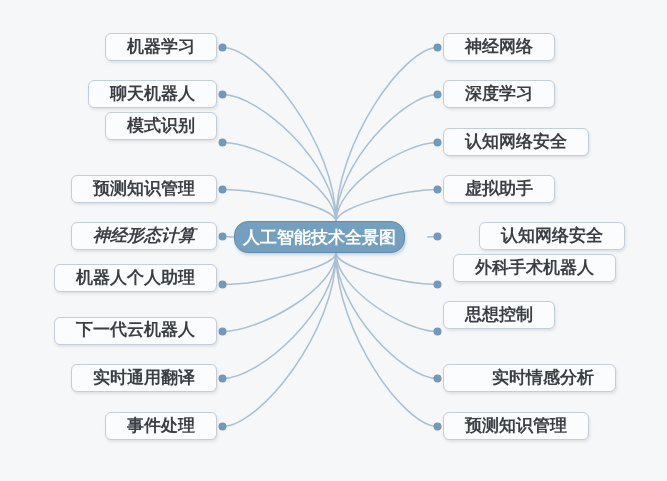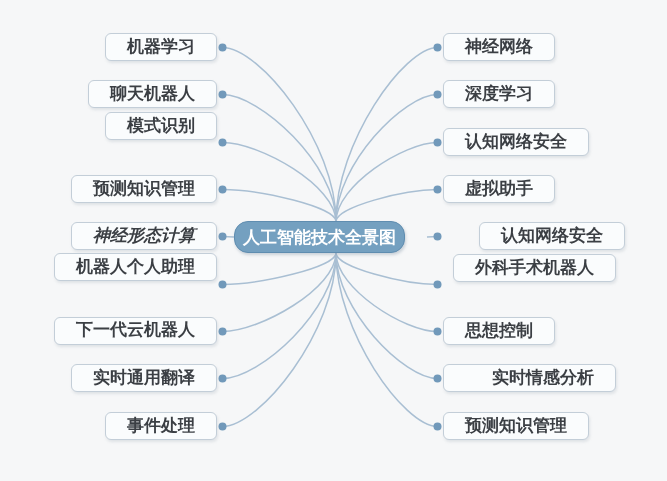--- a/index.html
+++ b/index.html
@@ -106,28 +106,28 @@
       <circle cx="437.5" cy="378.5" r="4" fill="#7199ba"></circle>
       <path d="M 336 253 C 336 331.075, 404.005 426.5, 437.5 426.5" fill="none" stroke="#a9bfd3" stroke-width="1.5"></path>
       <circle cx="437.5" cy="426.5" r="4" fill="#7199ba"></circle>
     </svg>
   <div id="branch-layer">
       <div class="node left-node" style="top: 33px;">机器学习</div>
       <div class="node left-node" style="top: 80px;">聊天机器人</div>
       <div class="node left-node" style="top: 112px;">模式识别</div>
       <div class="node left-node" style="top: 175px;">预测知识管理</div>
       <div class="node left-node" style="top: 222px; font-style: italic;">神经形态计算</div>
-      <div class="node left-node" style="top: 253px;">机器人个人助理</div>
+      <div class="node left-node" style="top: 264px;">机器人个人助理</div>
       <div class="node left-node" style="top: 317px; font-family: Liberation Mono, monospace;">下一代云机器人</div>
       <div class="node left-node" style="top: 364px; margin-left: 35px;">实时通用翻译</div>
       <div class="node left-node" style="top: 412px;">事件处理</div>
       <div class="node right-node" style="top: 33px;">神经网络</div>
       <div class="node right-node" style="top: 80px;">深度学习</div>
       <div class="node right-node" style="top: 128px;">认知网络安全</div>
       <div class="node right-node" style="top: 175px;">虚拟助手</div>
       <div class="node right-node" style="top: 222px; margin-left: 36px;">认知网络安全</div>
       <div class="node right-node" style="top: 254px; margin-left: 10px;">外科手术机器人</div>
-      <div class="node right-node" style="top: 317px;">思想控制</div>
+      <div class="node right-node" style="top: 301px;">思想控制</div>
       <div class="node right-node" style="top: 364px; padding-left: 48px;">实时情感分析</div>
       <div class="node right-node" style="top: 412px;">预测知识管理</div>
     </div>
   <div class="center-node">人工智能技术全景图</div>
 </div>
 
 </body></html>

